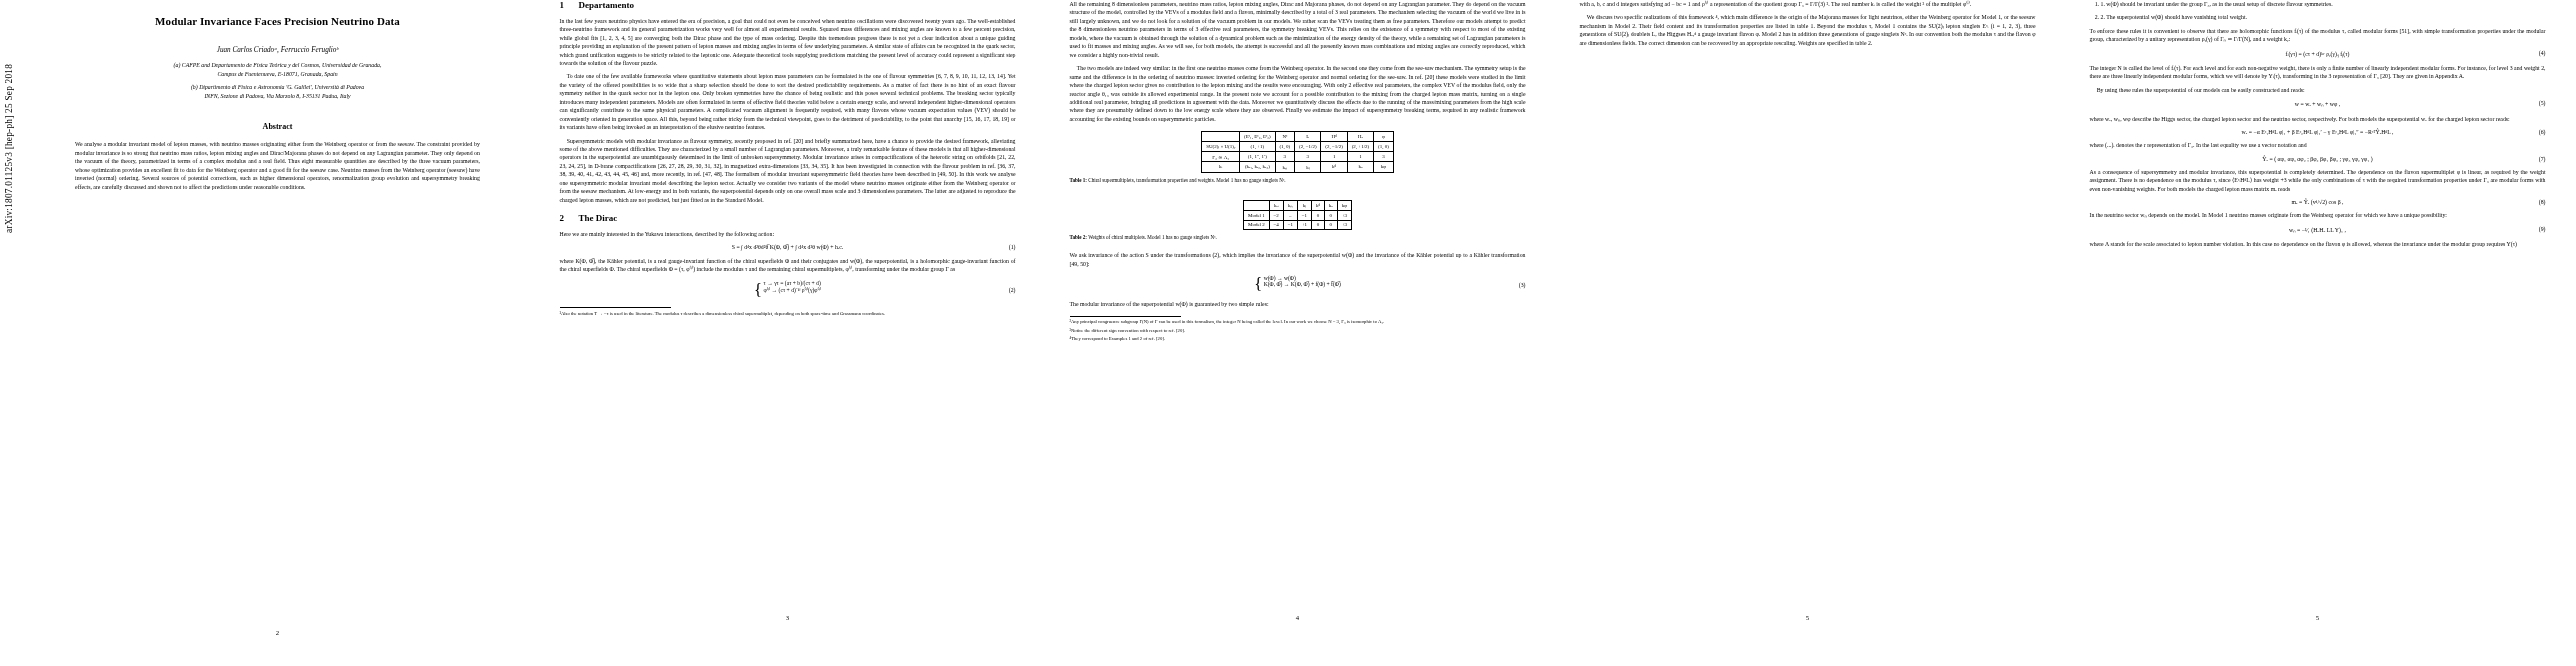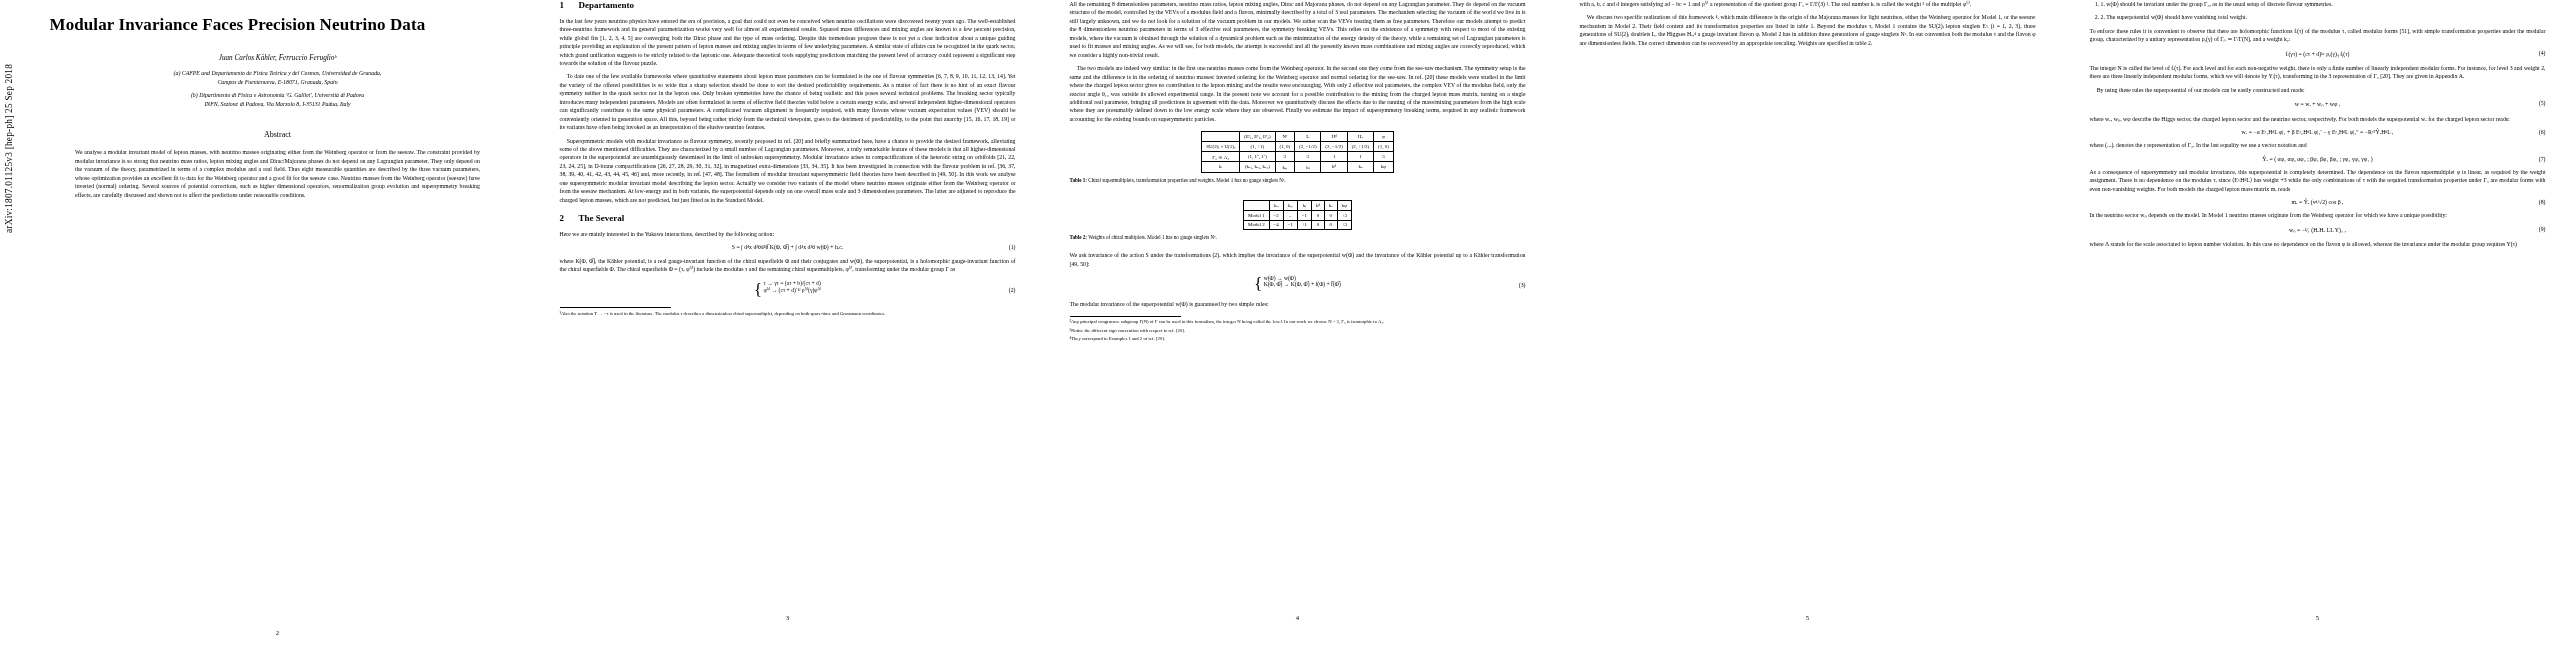--- a/index.html
+++ b/index.html
@@ -20,26 +20,26 @@
     padding:0 0 0 0; margin-right:21px;
     box-sizing:border-box;
   }
   .col { width:456px; margin:0 auto; position:relative; height:631px; }
   .pnum {
     position:absolute; bottom:10px; left:0; width:100%;
     text-align:center; font-size:6.7px;
   }
   
   h1.title {
-    font-size:17px; font-weight:bold; 
+    font-size:11px; font-weight:bold; text-align:center;
     margin:14.5px 0 0 0; letter-spacing:0.1px;
   }
   .authors { text-align:center; font-size:7.2px; margin-top:19px; font-style:italic; }
   .affil { text-align:center; font-size:5.8px; font-style:italic; margin-top:7.8px; line-height:1.45; }
-  .abs-head { text-align:center; font-size:8px; font-weight:normal; margin-top:22px; }
+  .abs-head { text-align:center; font-size:8px; font-weight:bold; margin-top:22px; }
   .abs-body {
     font-size:5.8px; text-align:justify; line-height:1.48;
     margin:9px 25.6px 0 25.6px;
   }
   
   .sec {
     font-size:9px; font-weight:bold; margin:0 0 6.7px 0;
     display:flex; gap:9px;
   }
   .sec .n { width:10px; }
@@ -65,21 +65,21 @@
 
 <div class="sheet">
 
   <div class="arxiv-stamp">arXiv:1807.01125v3  [hep-ph]  25 Sep 2018</div>
 
   <div class="pages">
 
     <div class="page">
       <div class="col">
         <h1 class="title">Modular Invariance Faces Precision Neutrino Data</h1>
-        <div class="authors">Juan Carlos Kähler, Ferruccio Feruglioᵇ</div>
+        <div class="authors">Juan Carlos Criadoᵃ, Ferruccio Feruglioᵇ</div>
         <div class="affil">(a) CAFPE and Departamento de Física Teórica y del Cosmos, Universidad de Granada,</div>
         <div class="affil" style="margin-top:0.6px">Campus de Fuentenueva, E-18071, Granada, Spain</div>
         <div class="affil" style="margin-top:3.9px">(b) Dipartimento di Fisica e Astronomia 'G. Galilei', Università di Padova</div>
         <div class="affil" style="margin-top:0.6px">INFN, Sezione di Padova, Via Marzolo 8, I-35131 Padua, Italy</div>
         <div class="abs-head">Abstract</div>
         <div class="abs-body">We analyse a modular invariant model of lepton masses, with neutrino masses originating either from the Weinberg operator or from the seesaw. The constraint provided by modular invariance is so strong that neutrino mass ratios, lepton mixing angles and Dirac/Majorana phases do not depend on any Lagrangian parameter. They only depend on the vacuum of the theory, parametrized in terms of a complex modulus and a real field. Thus eight measurable quantities are described by the three vacuum parameters, whose optimization provides an excellent fit to data for the Weinberg operator and a good fit for the seesaw case. Neutrino masses from the Weinberg operator (seesaw) have inverted (normal) ordering. Several sources of potential corrections, such as higher dimensional operators, renormalization group evolution and supersymmetry breaking effects, are carefully discussed and shown not to affect the predictions under reasonable conditions.</div>
         <div class="pnum">2</div>
       </div>
     </div>
 
@@ -88,21 +88,21 @@
         <div class="sec">
           <span class="n">1</span>
           <span>Departamento</span>
         </div>
         <p class="t noind">In the last few years neutrino physics have entered the era of precision, a goal that could not even be conceived when neutrino oscillations were discovered twenty years ago. The well-established three-neutrino framework and its general parametrization works very well for almost all experimental results. Squared mass differences and mixing angles are known to a few percent precision, while global fits [1, 2, 3, 4, 5] are converging both the Dirac phase and the type of mass ordering. Despite this tremendous progress there is not yet a clear indication about a unique guiding principle providing an explanation of the present pattern of lepton masses and mixing angles in terms of few underlying parameters. A similar state of affairs can be recognized in the quark sector, which grand unification suggests to be strictly related to the leptonic one. Adequate theoretical tools supplying predictions matching the present level of accuracy could represent a significant step towards the solution of the flavour puzzle.</p>
         <p class="t">To date one of the few available frameworks where quantitative statements about lepton mass parameters can be formulated is the one of flavour symmetries [6, 7, 8, 9, 10, 11, 12, 13, 14]. Yet the variety of the offered possibilities is so wide that a sharp selection should be done to sort the desired predictability requirements. As a matter of fact there is no hint of an exact flavour symmetry neither in the quark sector nor in the lepton one. Only broken symmetries have the chance of being realistic and this poses several technical problems. The breaking sector typically introduces many independent parameters. Models are often formulated in terms of effective field theories valid below a certain energy scale, and several independent higher-dimensional operators can significantly contribute to the same physical parameters. A complicated vacuum alignment is frequently required, with many flavons whose vacuum expectation values (VEV) should be conveniently oriented in generation space. All this, beyond being rather tricky from the technical viewpoint, goes to the detriment of predictability, to the point that anarchy [15, 16, 17, 18, 19] or its variants have often being invoked as an interpretation of the elusive neutrino features.</p>
         <p class="t">Supersymmetric models with modular invariance as flavour symmetry, recently proposed in ref. [20] and briefly summarized here, have a chance to provide the desired framework, alleviating some of the above mentioned difficulties. They are characterized by a small number of Lagrangian parameters. Moreover, a truly remarkable feature of these models is that all higher-dimensional operators in the superpotential are unambiguously determined in the limit of unbroken supersymmetry. Modular invariance arises in compactifications of the heterotic string on orbifolds [21, 22, 23, 24, 25], in D-brane compactifications [26, 27, 28, 29, 30, 31, 32], in magnetized extra-dimensions [33, 34, 35]. It has been investigated in connection with the flavour problem in ref. [36, 37, 38, 39, 40, 41, 42, 43, 44, 45, 46] and, more recently, in ref. [47, 48]. The formalism of modular invariant supersymmetric field theories have been described in [49, 50]. In this work we analyse one supersymmetric modular invariant model describing the lepton sector. Actually we consider two variants of the model where neutrino masses originate either from the Weinberg operator or from the seesaw mechanism. At low-energy and in both variants, the superpotential depends only on one overall mass scale and 3 dimensionless parameters. The latter are adjusted to reproduce the charged lepton masses, which are not predicted, but just fitted as in the Standard Model.</p>
 
         <div class="sec" style="margin-top:9px">
           <span class="n">2</span>
-          <span>The Several</span>
+          <span>The Dirac</span>
         </div>
         <p class="t noind">Here we are mainly interested in the Yukawa interactions, described by the following action:</p>
         <div class="eqline">
           <span>S = ∫ d⁴x d²θd²θ̅ K(Φ, Φ̅) + ∫ d⁴x d²θ w(Φ) + h.c.</span>
           <span class="eqno">(1)</span>
         </div>
         <p class="t noind">where K(Φ, Φ̅), the Kähler potential, is a real gauge-invariant function of the chiral superfields Φ and their conjugates and w(Φ), the superpotential, is a holomorphic gauge-invariant function of the chiral superfields Φ. The chiral superfields Φ = (τ, φ⁽ⁱ⁾) include the modulus τ and the remaining chiral supermultiplets, φ⁽ⁱ⁾, transforming under the modular group Γ as</p>
         <div class="eqline">
           <span class="brace">{</span>
           <span class="cases">

